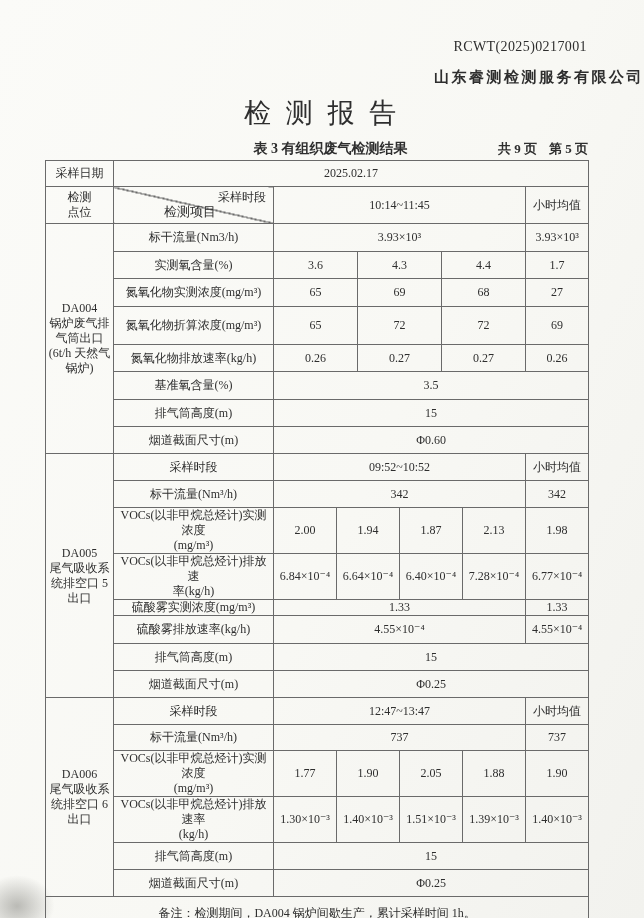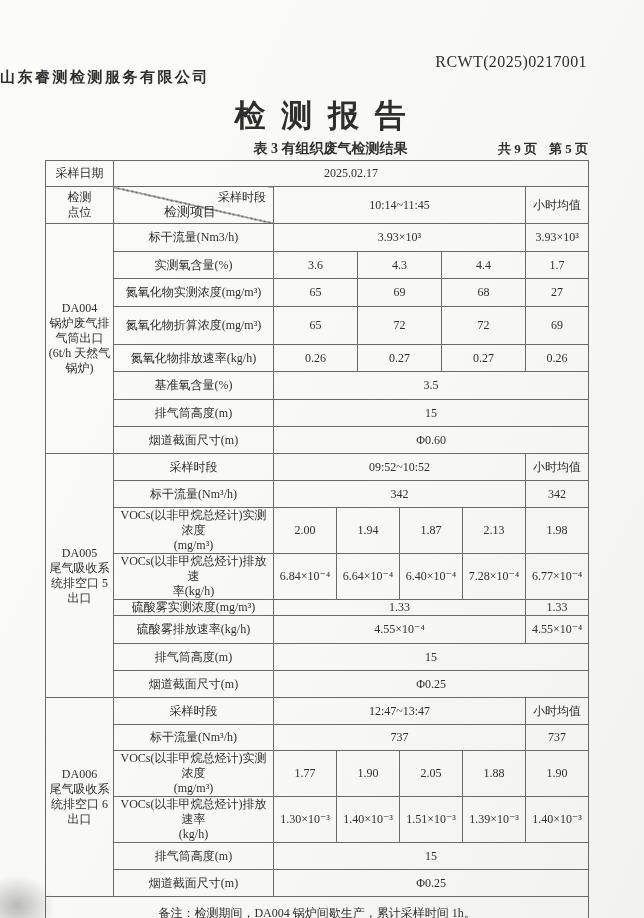--- a/index.html
+++ b/index.html
@@ -9,25 +9,25 @@
     background:linear-gradient(115deg,#fbfbf8 0%,#f8f8f4 55%,#f2f2ee 100%);
     font-family:"Liberation Serif","DejaVu Serif",serif;
     color:#2e2e2e;
     overflow:hidden;
   }
   .page::after{ 
     content:"";position:absolute;left:-22px;bottom:-20px;width:78px;height:64px;
     background:radial-gradient(ellipse at center,rgba(110,110,104,.45),rgba(110,110,104,0) 68%);
     border-radius:50%;
   }
-  .doc-number{position:absolute;top:53px;right:57px;font-size:16px;letter-spacing:.4px;margin-left:42px;}
-  .company{position:absolute;top:68px;left:0;right:0;text-align:left;
+  .doc-number{position:absolute;top:39px;right:57px;font-size:14px;letter-spacing:.4px;margin-left:42px;}
+  .company{position:absolute;top:68px;left:0;right:0;text-align:right;
     font-size:15px;font-weight:700;letter-spacing:2.5px;}
   .title{position:absolute;top:95px;left:0;right:0;text-align:center;
-    font-size:31px;font-weight:700;letter-spacing:4px;}
+    font-size:27px;font-weight:400;letter-spacing:4px;}
   .caption-row{position:absolute;top:140px;left:45px;width:543px;height:20px;}
   .caption{position:absolute;left:0;right:0;text-align:center;font-size:14px;font-weight:700;
     transform:translateX(14px);}
   .page-info{position:absolute;right:0;top:0;font-size:13px;font-weight:700;text-align:center;}
   .page-info span{margin-left:12px;}
 
   table.report{
     position:absolute;left:45px;top:160px;width:543px;
     border-collapse:collapse;table-layout:fixed;
   }

